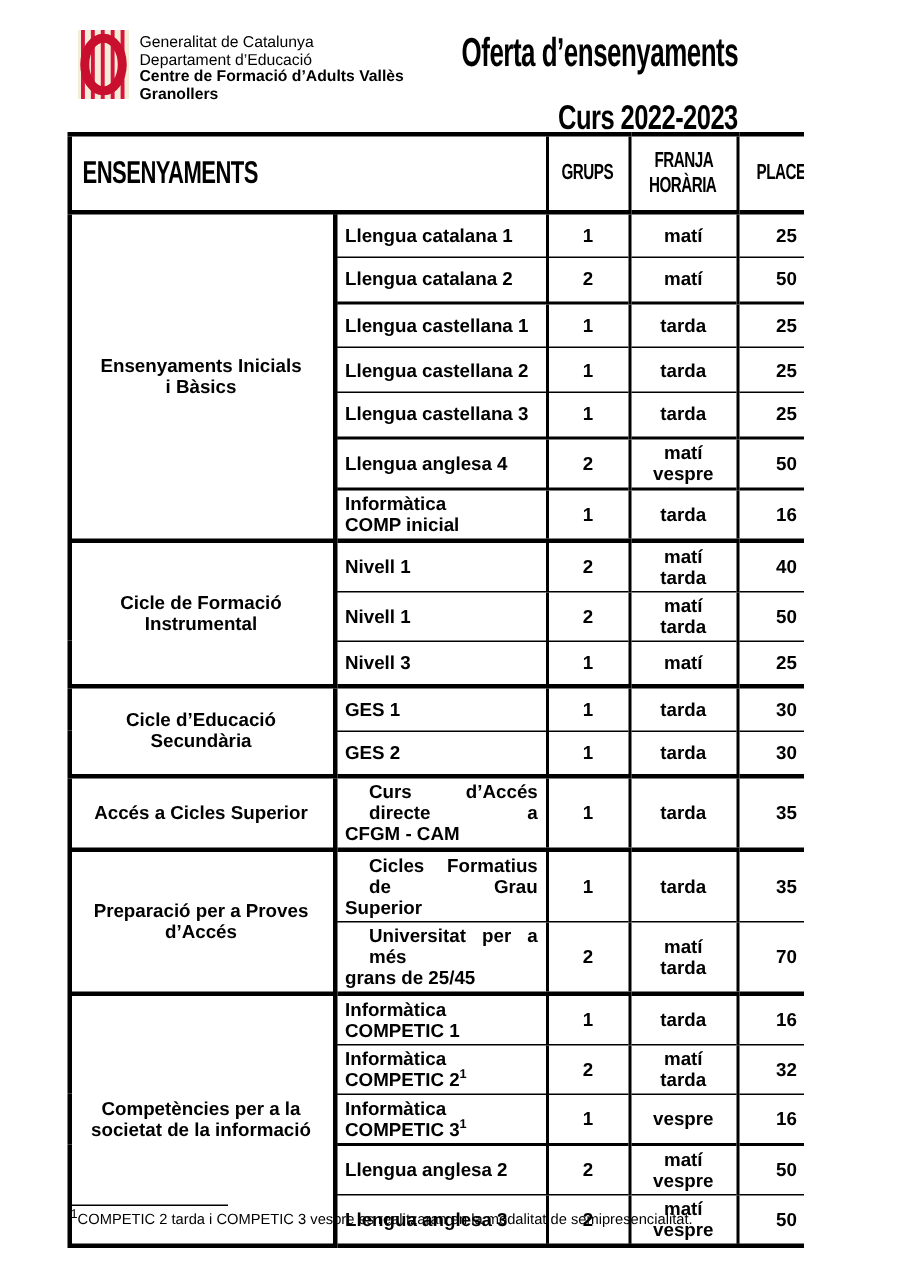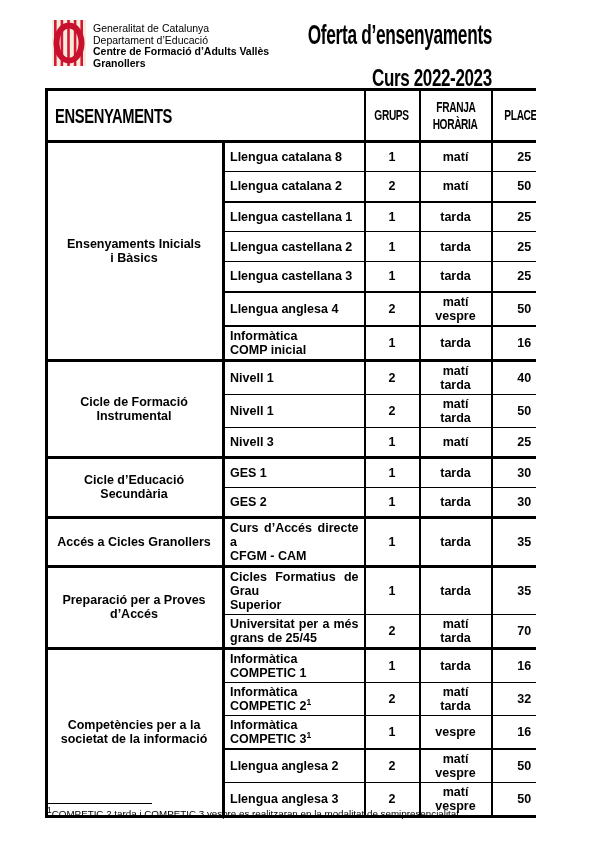--- a/index.html
+++ b/index.html
@@ -50,21 +50,21 @@
     border-top: 1px solid #000; border-bottom: 1px solid #000;
     font-size: 12.5px; line-height: 14px;
     vertical-align: middle; padding: 2px 5px;
   }
   .offers tbody tr.grp td { border-top: 3px solid #000; }
   .offers tbody tr.sec td { border-top: 2.5px solid #000; }
 
   .offers td.glabel { text-align: center; padding-right: 7px; border-left: 3px solid #000; border-right: 3px solid #000; }
   .offers td.course { text-align: left; }
   .offers td.num { text-align: center; }
-  .jline { text-align: justify; text-align-last: justify; }
+  .jline { text-align: justify; text-align-last: justify; margin-left: 16px; }
   sup { font-size: 8.5px; line-height: 0; vertical-align: super; }
 
   
   .footnote { position: absolute; left: 47px; top: 803px; width: 500px; }
   .footnote-rule { width: 105px; border-top: 1.3px solid #000; margin-bottom: 4px; }
   .footnote-text { font-size: 9.8px; font-weight: normal; line-height: 12px; }
 </style>
 </head>
 <body>
 
@@ -108,21 +108,21 @@
         <th class="h-ens" colspan="2"><span class="cond condL">ENSENYAMENTS</span></th>
         <th class="h-sm"><span class="cond">GRUPS</span></th>
         <th class="h-sm"><span class="cond">FRANJA</span><br><span class="cond">HORÀRIA</span></th>
         <th class="h-sm"><span class="cond">PLACES</span></th>
       </tr>
     </thead>
     <tbody>
         <tr class="grp">
           <td class="glabel" rowspan="7">Ensenyaments Inicials<br>i Bàsics</td>
           <td class="course">
-            <div>Llengua catalana 8</div>
+            <div>Llengua catalana 1</div>
           </td>
           <td class="num grups">1</td>
           <td class="num franja">matí</td>
           <td class="num places">25</td>
         </tr>
         <tr>
           <td class="course">
             <div>Llengua catalana 2</div>
           </td>
           <td class="num grups">2</td>
@@ -206,21 +206,21 @@
         </tr>
         <tr>
           <td class="course">
             <div>GES 2</div>
           </td>
           <td class="num grups">1</td>
           <td class="num franja">tarda</td>
           <td class="num places">30</td>
         </tr>
         <tr class="grp">
-          <td class="glabel" rowspan="1">Accés a Cicles Granollers</td>
+          <td class="glabel" rowspan="1">Accés a Cicles Superior</td>
           <td class="course">
             <div class="jline">Curs d’Accés directe a</div>
             <div>CFGM - CAM</div>
           </td>
           <td class="num grups">1</td>
           <td class="num franja">tarda</td>
           <td class="num places">35</td>
         </tr>
         <tr class="grp">
           <td class="glabel" rowspan="2">Preparació per a Proves<br>d’Accés</td>

